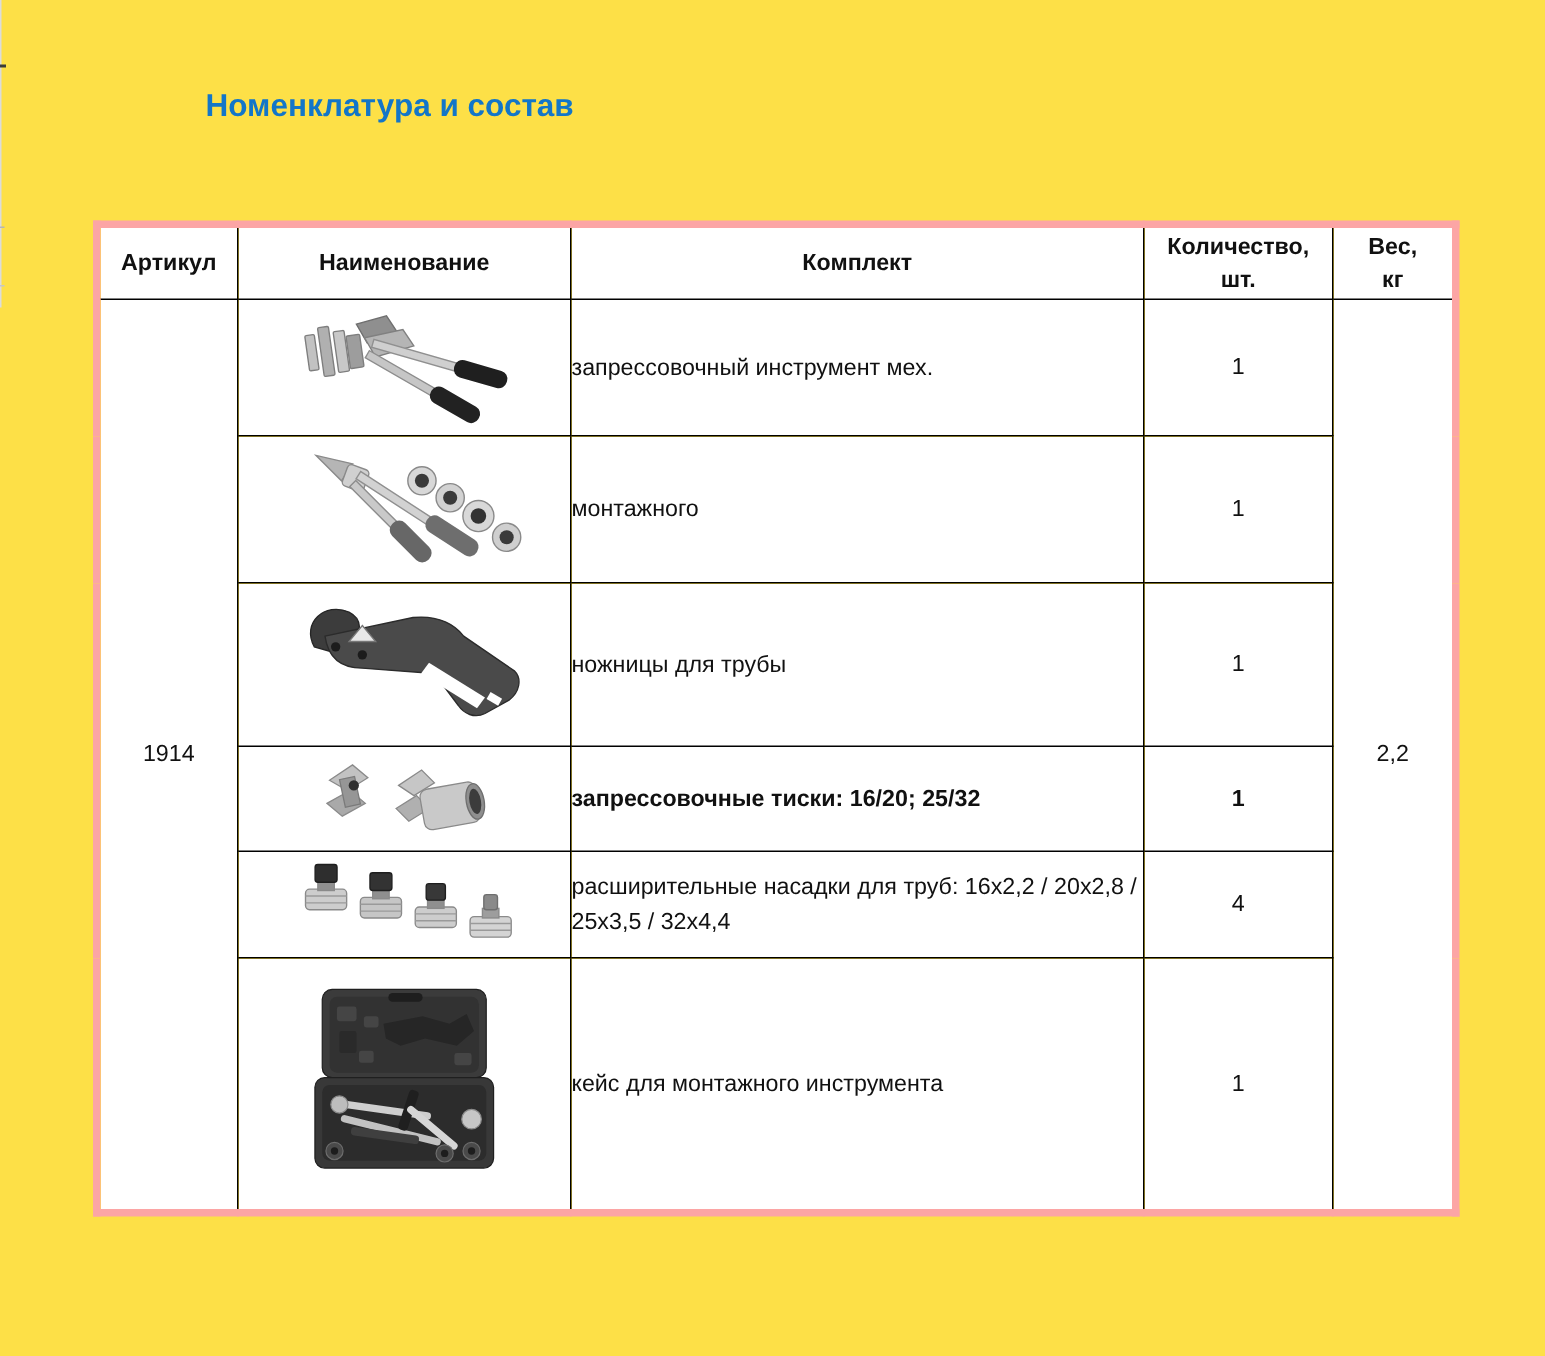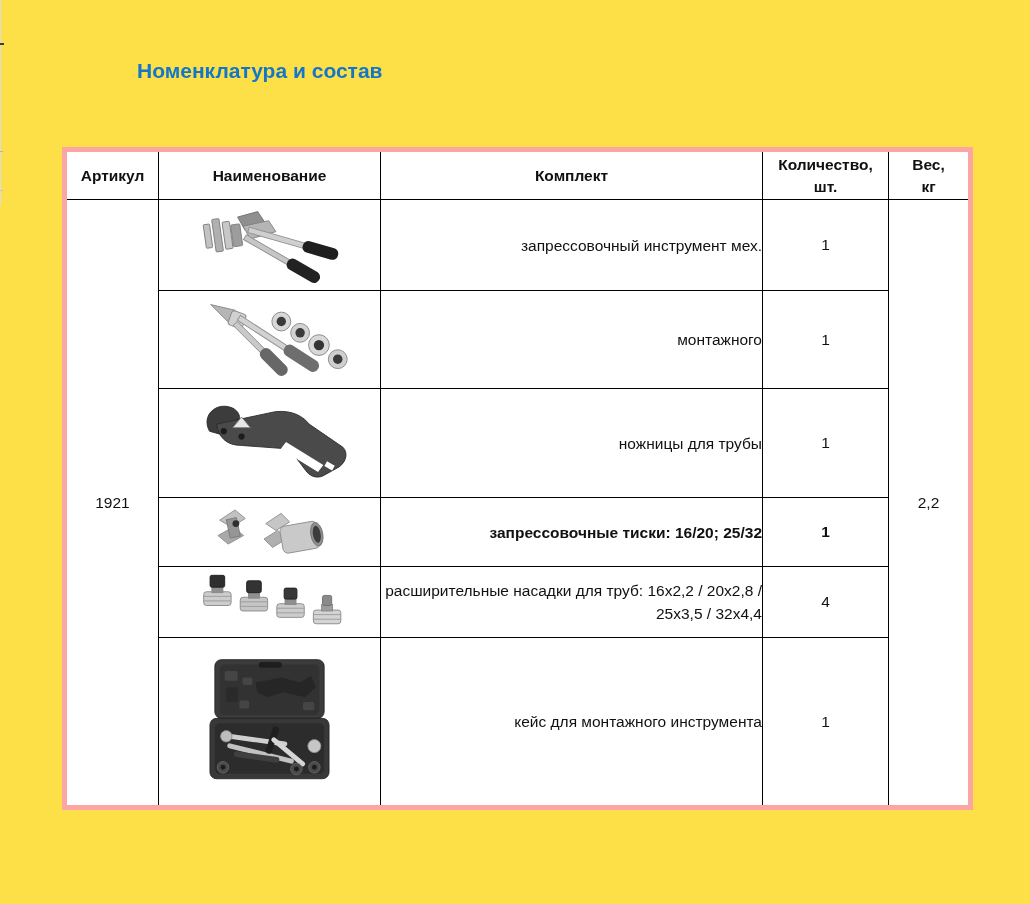--- a/index.html
+++ b/index.html
@@ -67,21 +67,21 @@
   tr.row-2  { height: 109px; }
   tr.row-3  { height: 67px; font-weight: bold; }
   tr.row-4  { height: 71px; margin-left: 14px; }
   tr.row-5  { height: 170px; }
 
   td.cell-article, td.cell-weight, td.cell-qty {
     text-align: center;
     font-size: 15.5px;
   }
   td.cell-kit {
-    text-align: right;
+    text-align: left;
     padding: 4px 10px 4px 11px;
     line-height: 23px;
     font-size: 15.5px;
   }
   td.cell-photo { text-align: center; }
   td.cell-photo .ph { display: inline-block; vertical-align: middle; }
 </style>
 </head>
 <body>
 
@@ -108,21 +108,21 @@
         <th>Наименование</th>
         <th>Комплект</th>
         <th>Количество,
 шт.</th>
         <th>Вес,
 кг</th>
       </tr>
     </thead>
     <tbody>
       <tr class="row-0">
-        <td class="cell-article" rowspan="6">1921</td>
+        <td class="cell-article" rowspan="6">1914</td>
         <td class="cell-photo">
           <span class="ph">
             <svg viewBox="0 0 170 90" width="155" height="85" aria-hidden="true">
               <g stroke="#7e7e7e" stroke-width="1">
                 <rect x="14" y="24" width="7" height="26" rx="1" fill="#c2c2c2" transform="rotate(-8 17 37)"></rect>
                 <rect x="24" y="18" width="8" height="36" rx="1" fill="#b0b0b0" transform="rotate(-8 28 36)"></rect>
                 <rect x="35" y="21" width="8" height="30" rx="1" fill="#c8c8c8" transform="rotate(-8 39 36)"></rect>
                 <rect x="44" y="24" width="10" height="24" rx="1" fill="#9d9d9d" transform="rotate(-8 49 36)"></rect>
               </g>
               <polygon points="50,16 72,10 80,22 58,30" fill="#8f8f8f" stroke="#6f6f6f"></polygon>

